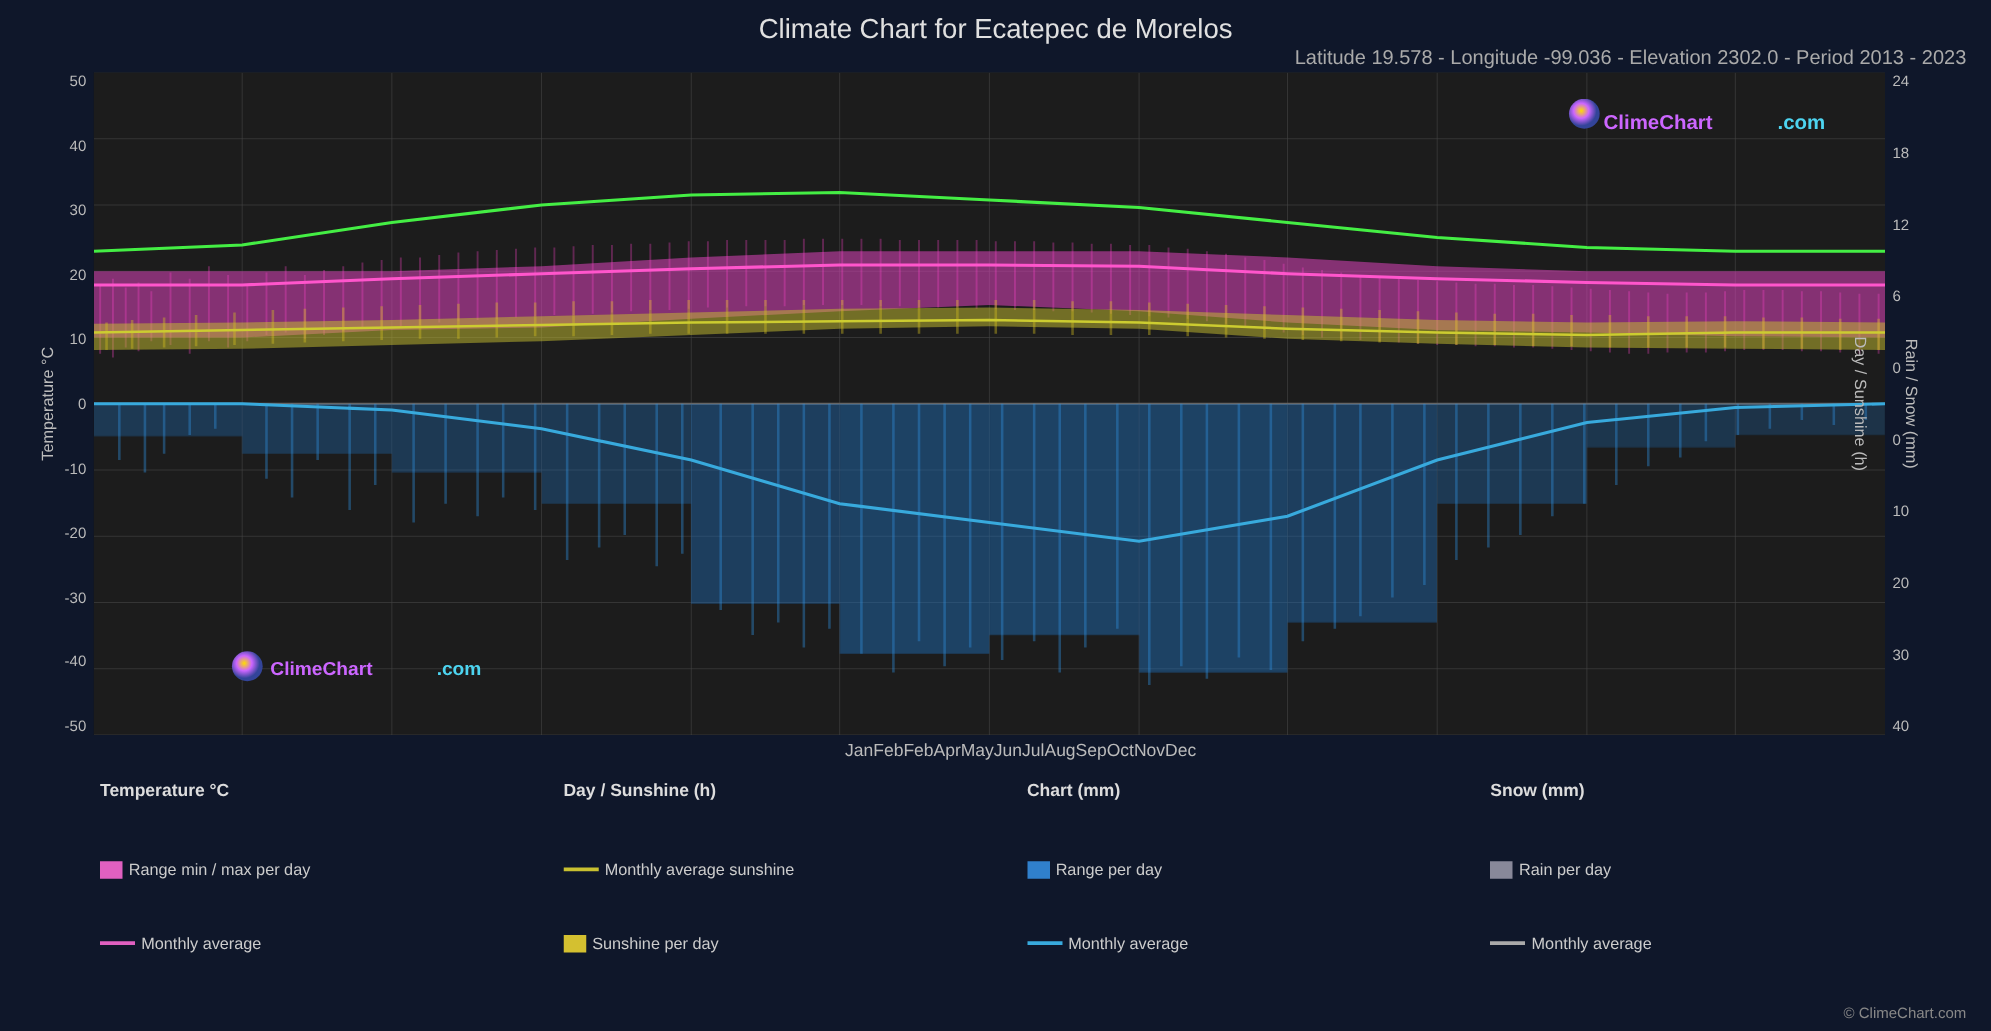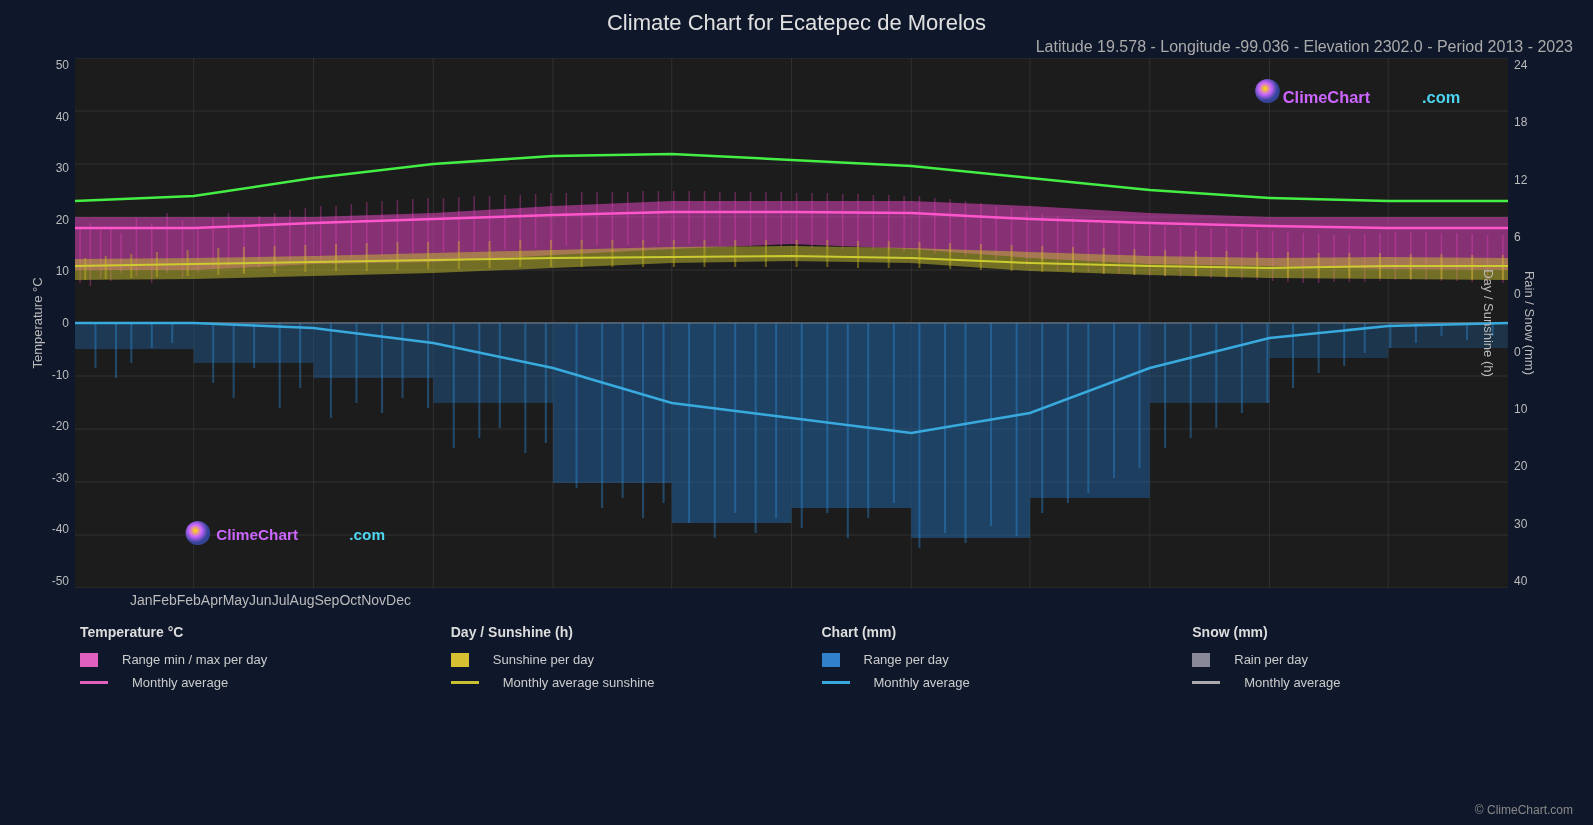--- a/index.html
+++ b/index.html
@@ -91,22 +91,23 @@
     }
     .legend-col-title {
       font-size: 14px;
       color: #ddd;
       margin-bottom: 4px;
       font-weight: bold;
     }
     .legend-item {
       display: flex;
       align-items: center;
-      gap: 24px;
+      gap: 5px;
       font-size: 13px;
+      margin-top: 36px;
     }
     .legend-swatch {
       width: 18px;
       height: 14px;
       display: inline-block;
       flex-shrink: 0;
     }
     .legend-line {
       width: 28px;
       height: 3px;
@@ -536,21 +537,21 @@
 
       <span>0</span>
       <span>10</span>
       <span>20</span>
       <span>30</span>
       <span>40</span>
     </div>
   </div>
 
   <div style="display:flex; padding: 4px 70px 4px 110px;">
-    <div style="flex:1; display:flex; justify-content:flex-start; font-size:14px; color:#bbb;">
+    <div style="flex:1; display:flex; justify-content:center; font-size:14px; color:#bbb;">
       <span>Jan</span>
       <span>Feb</span>
       <span>Feb</span>
       <span>Apr</span>
       <span>May</span>
       <span>Jun</span>
       <span>Jul</span>
       <span>Aug</span>
       <span>Sep</span>
       <span>Oct</span>
@@ -569,27 +570,27 @@
       </div>
       <div class="legend-item">
         <span class="legend-line" style="background:#e060c0;"></span>
         <span>Monthly average</span>
       </div>
     </div>
 
     <div class="legend-col">
       <div class="legend-col-title">Day / Sunshine (h)</div>
       <div class="legend-item">
+        <span class="legend-line" style="background:#c8c030;"></span>
+        <span>Monthly average sunshine</span>
+      </div>
+      <div class="legend-item">
         <span class="legend-swatch" style="background:#d4c030;"></span>
         <span>Sunshine per day</span>
       </div>
-      <div class="legend-item">
-        <span class="legend-line" style="background:#c8c030;"></span>
-        <span>Monthly average sunshine</span>
-      </div>
     </div>
 
     <div class="legend-col">
       <div class="legend-col-title">Chart (mm)</div>
       <div class="legend-item">
         <span class="legend-swatch" style="background:#3080cc;"></span>
         <span>Range per day</span>
       </div>
       <div class="legend-item">
         <span class="legend-line" style="background:#38aadd;"></span>

